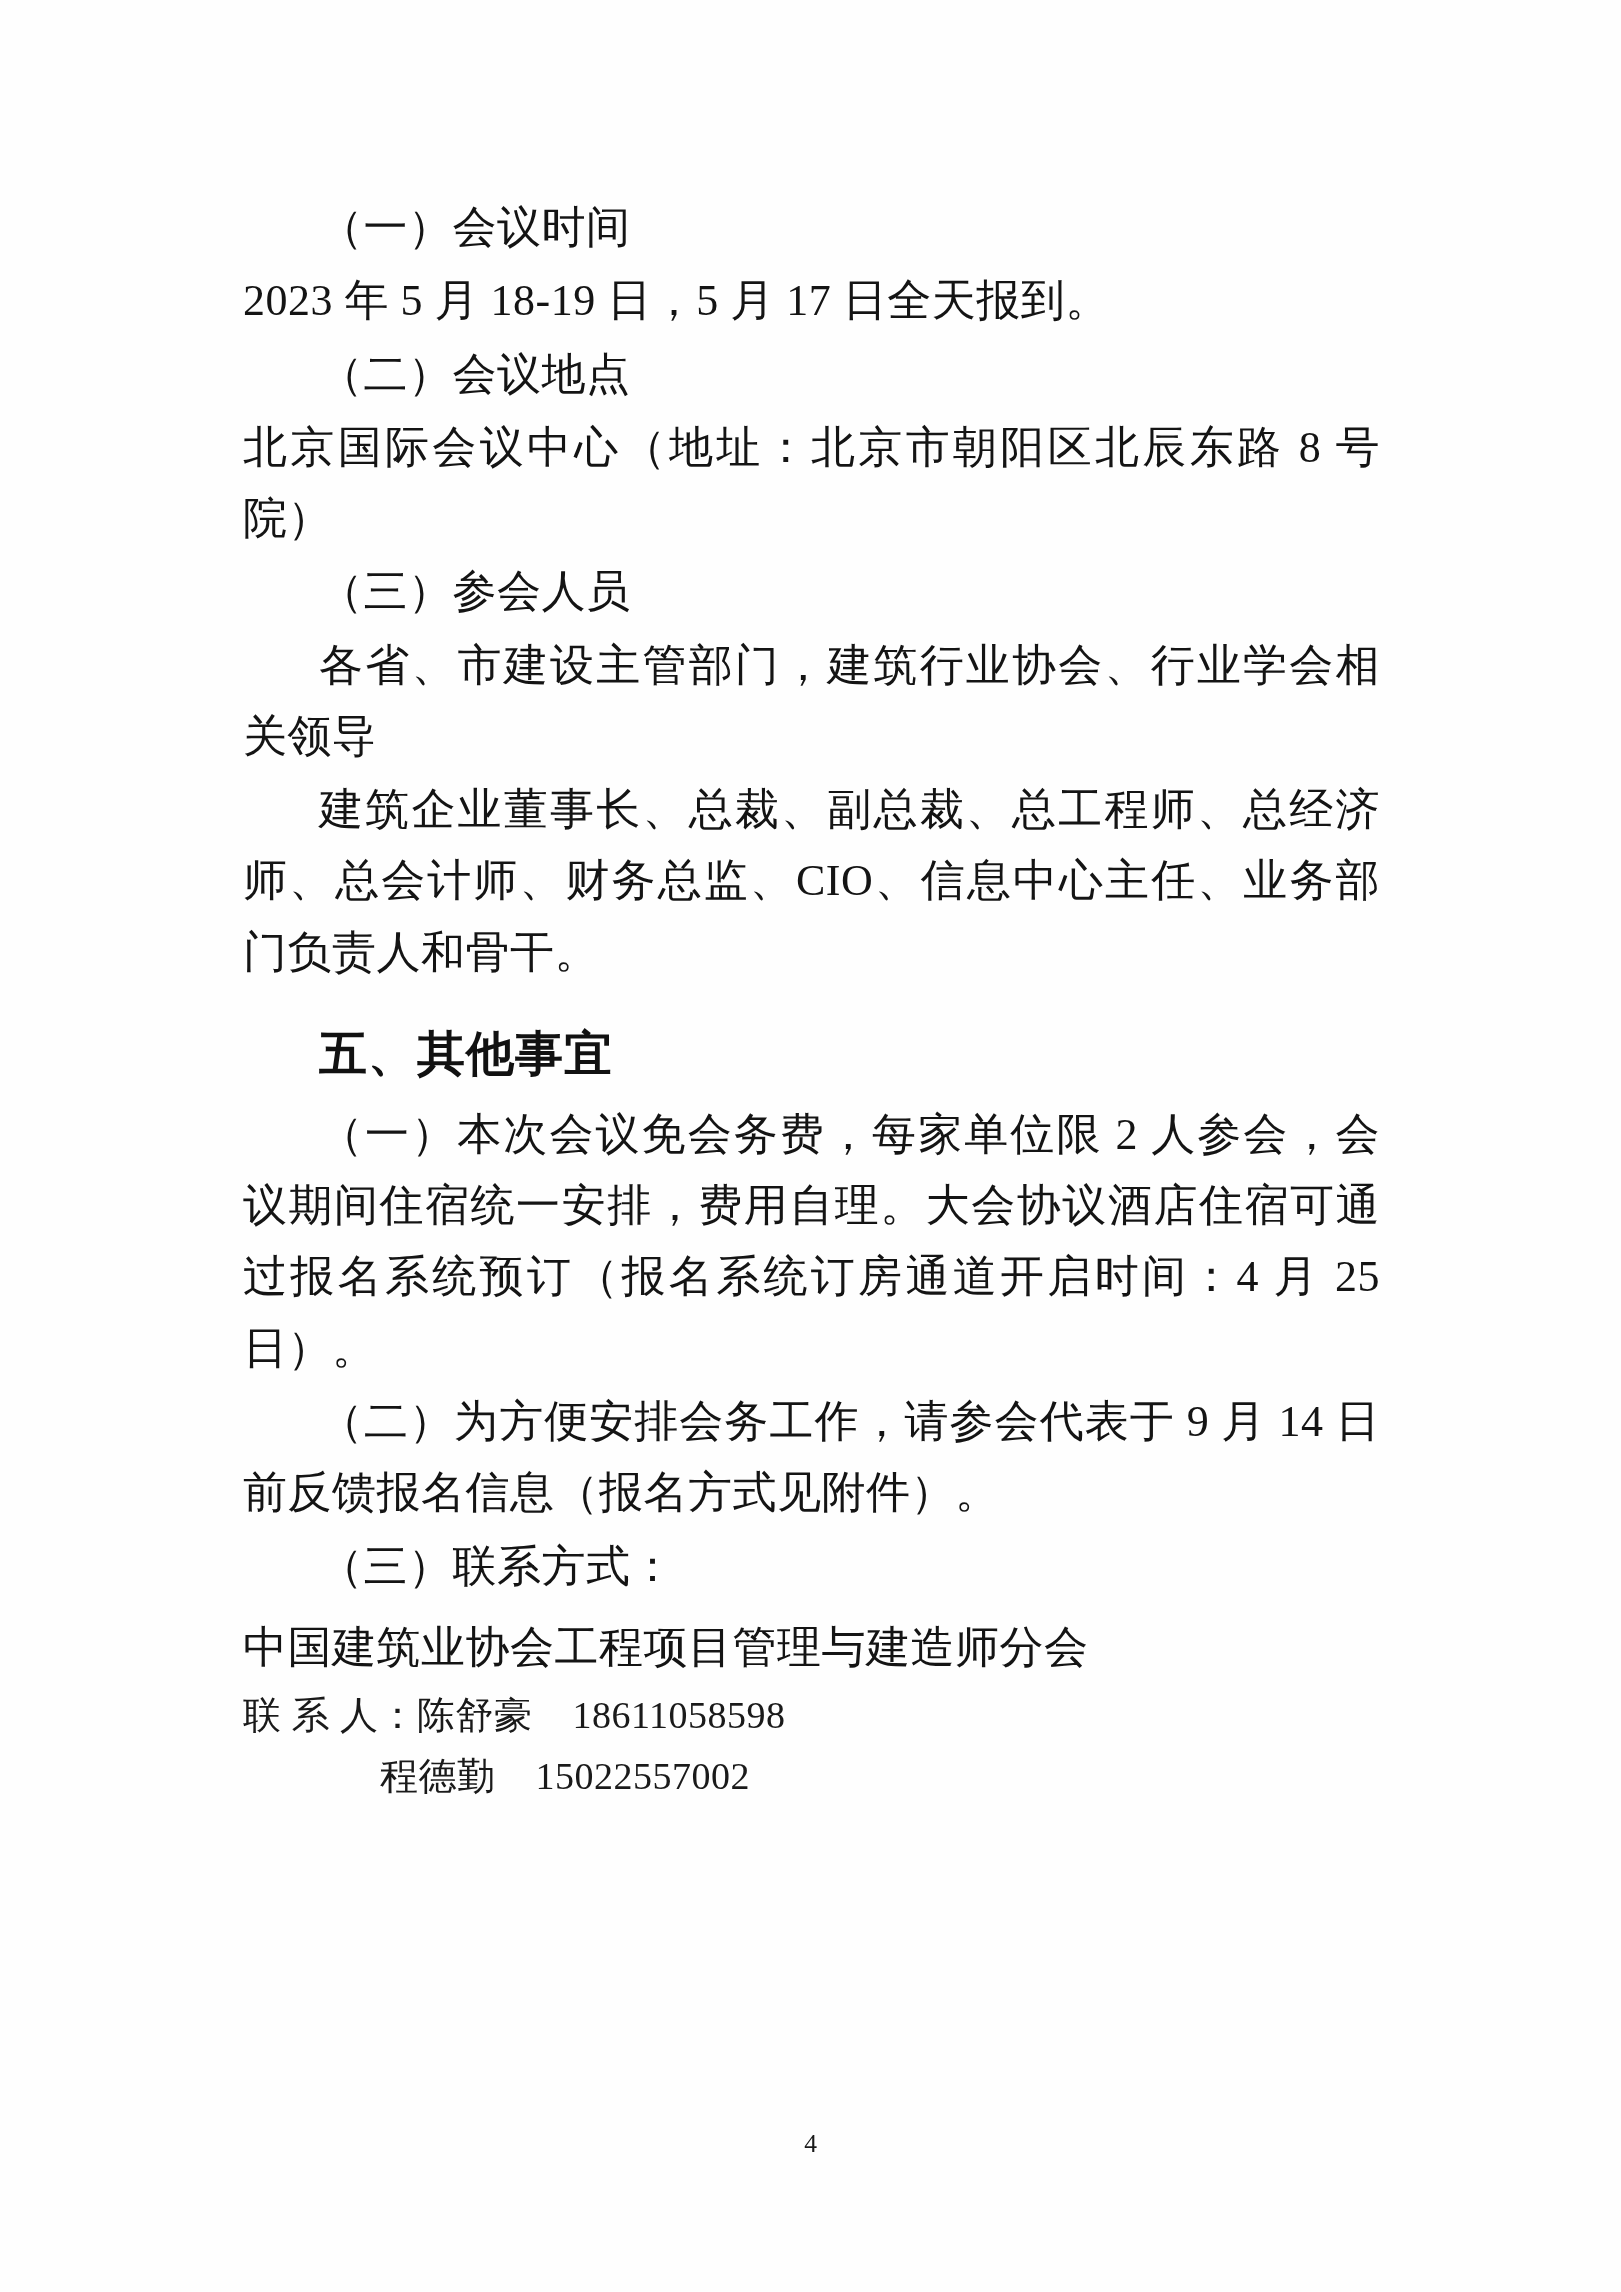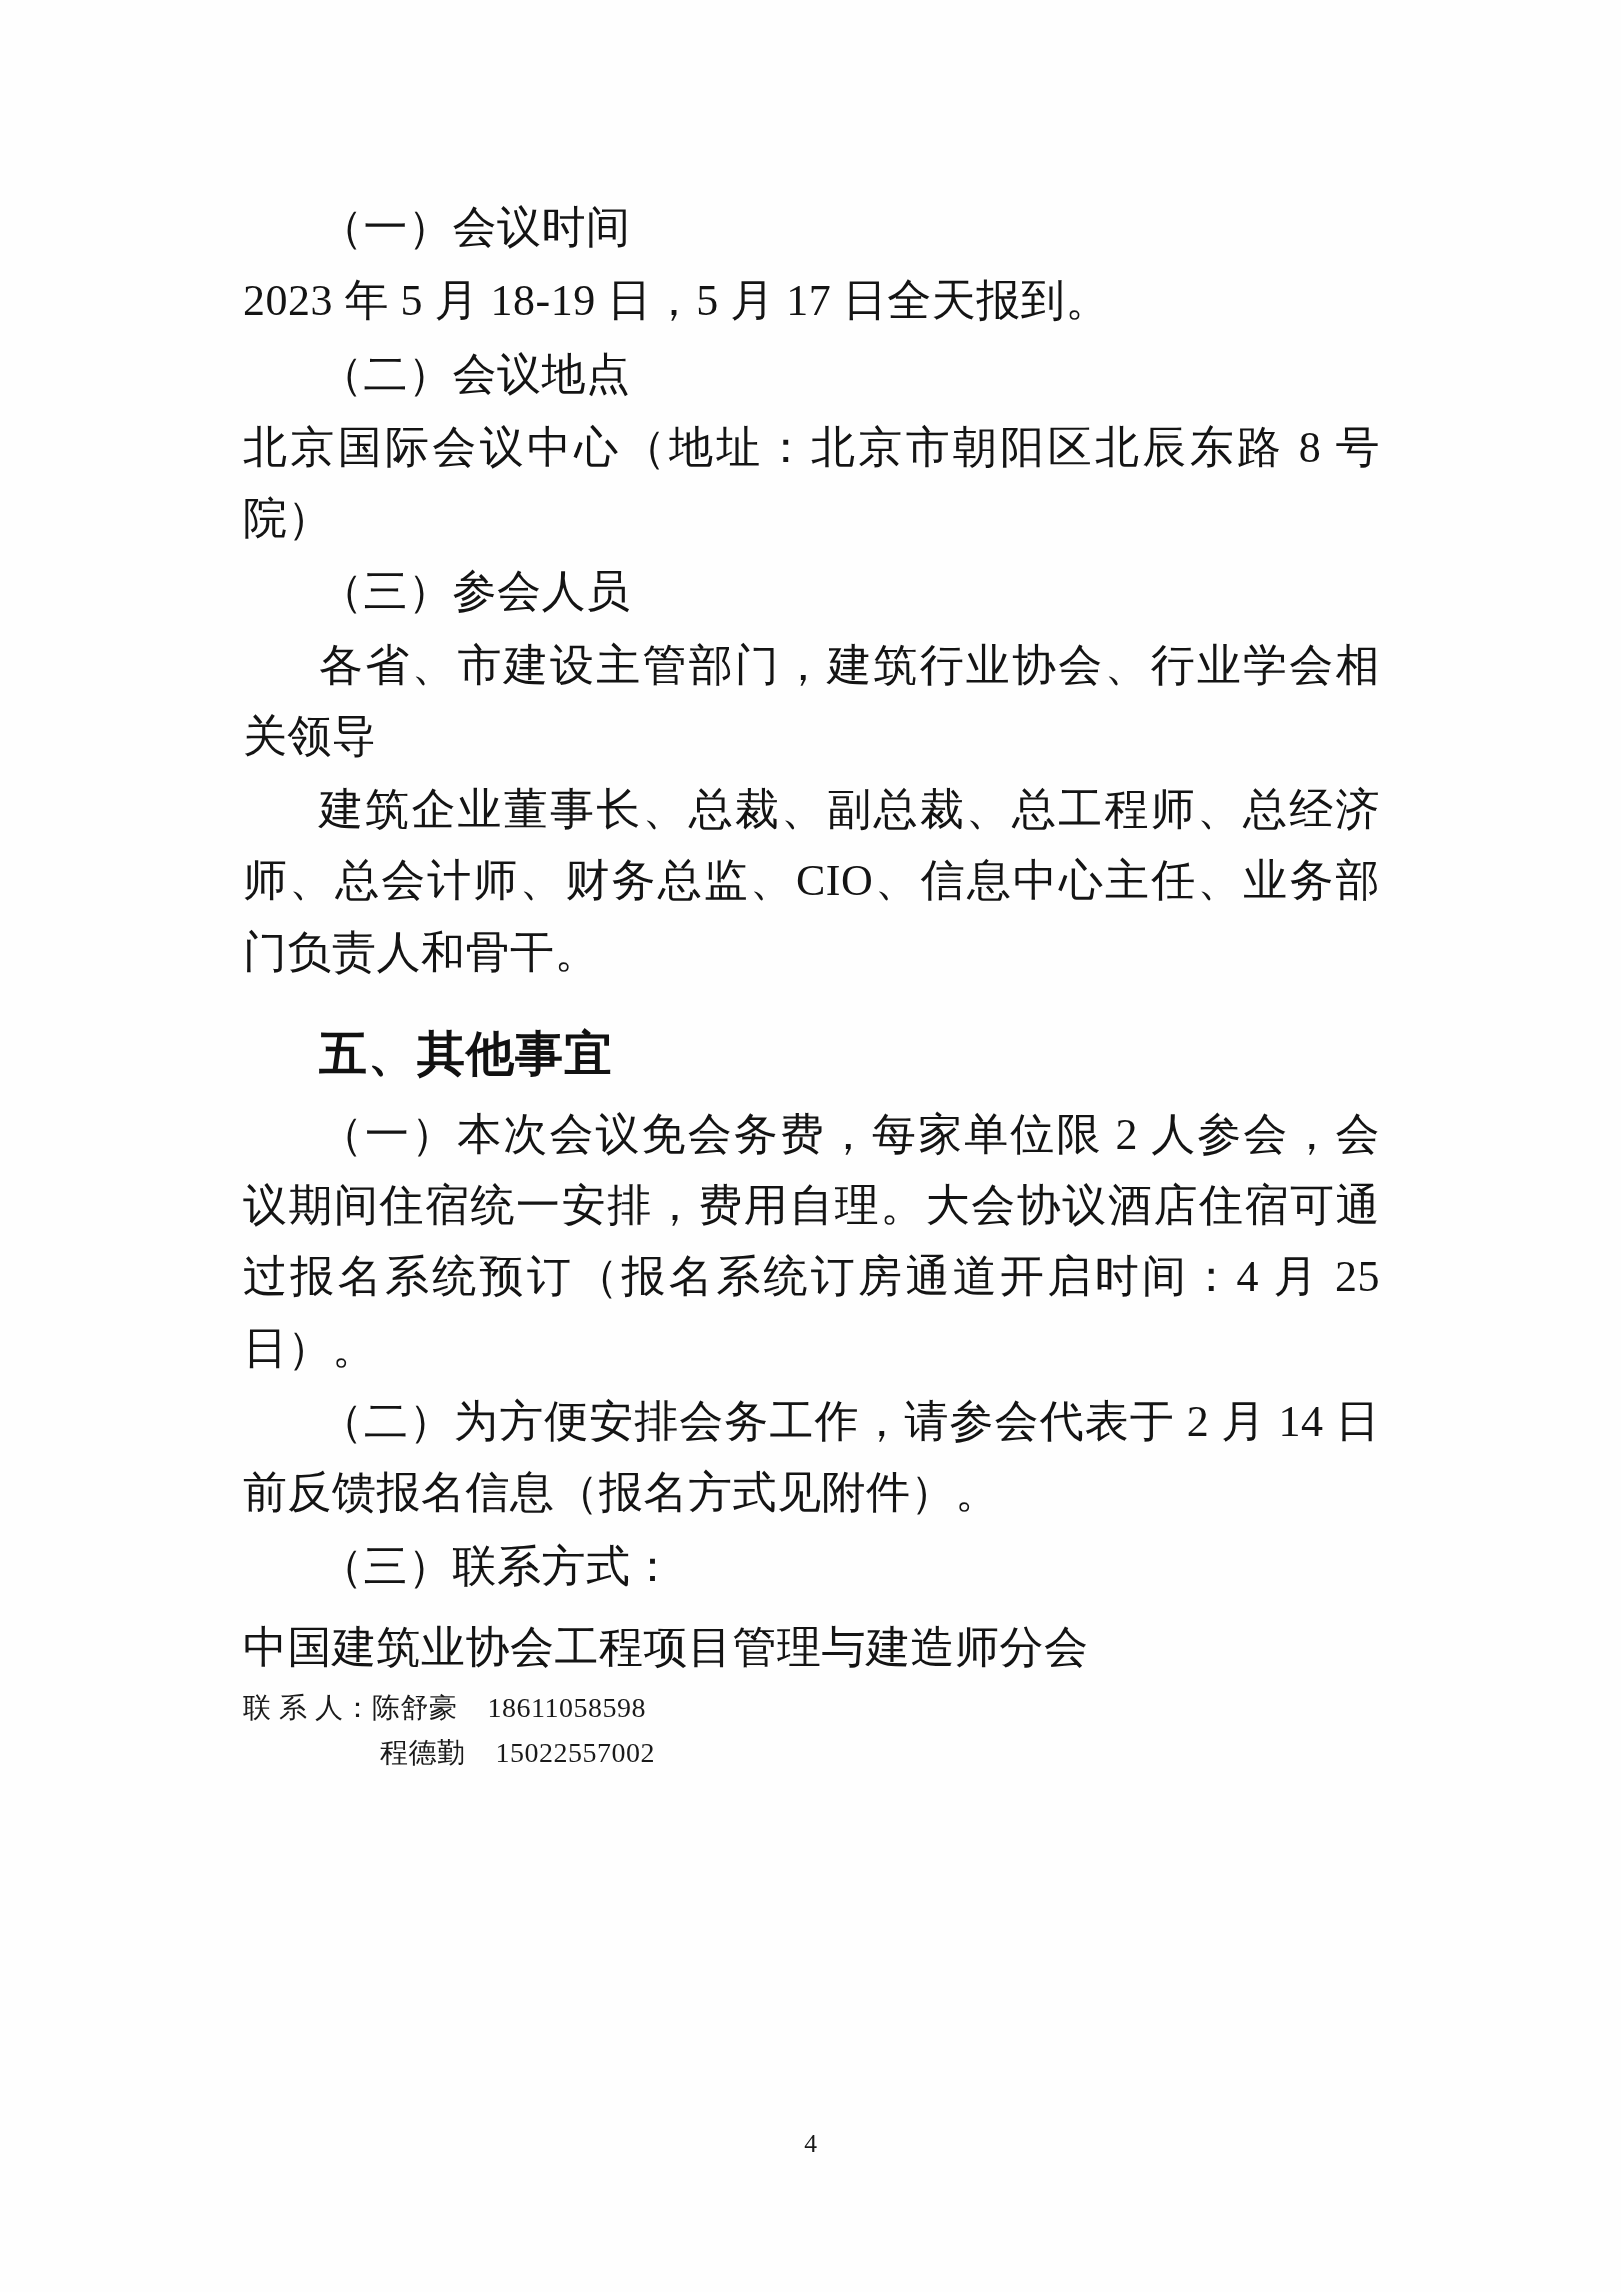--- a/index.html
+++ b/index.html
@@ -46,21 +46,21 @@
     margin: 27.4px 0 5.9px 0;
     text-indent: 76px;
     font-weight: bold;
     letter-spacing: 1px;
     color: #111;
   }
   .gap-top {
     margin-top: 9.8px;
   }
   .contact-line {
-    font-size: 28px;
+    font-size: 38px;
     line-height: 1.62;
     margin: 0;
     letter-spacing: 0.5px;
   }
   .contact-indent-1 {
     text-indent: 0px;
   }
   .contact-indent-2 {
     padding-left: 137px;
   }
@@ -90,21 +90,21 @@
     <p class="para indent">（二）会议地点</p>
     <p class="para">北京国际会议中心（地址：北京市朝阳区北辰东路 8 号院）</p>
 
     <p class="para indent">（三）参会人员</p>
     <p class="para indent">各省、市建设主管部门，建筑行业协会、行业学会相关领导</p>
     <p class="para indent">建筑企业董事长、总裁、副总裁、总工程师、总经济师、总会计师、财务总监、CIO、信息中心主任、业务部门负责人和骨干。</p>
 
     <p class="heading">五、其他事宜</p>
 
     <p class="para indent">（一）本次会议免会务费，每家单位限 2 人参会，会议期间住宿统一安排，费用自理。大会协议酒店住宿可通过报名系统预订（报名系统订房通道开启时间：4 月 25 日）。</p>
-    <p class="para indent">（二）为方便安排会务工作，请参会代表于 2 月 14 日前反馈报名信息（报名方式见附件）。</p>
+    <p class="para indent">（二）为方便安排会务工作，请参会代表于 9 月 14 日前反馈报名信息（报名方式见附件）。</p>
     <p class="para indent">（三）联系方式：</p>
 
     <p class="para gap-top">中国建筑业协会工程项目管理与建造师分会</p>
 
     <p class="contact-line contact-indent-1">
       <span>联 系 人：陈舒豪</span>
       <span class="nowrap-num">&nbsp;&nbsp;&nbsp;</span><span class="nowrap-num">18611058598</span>
     </p>
 
     <p class="contact-line contact-indent-2">

